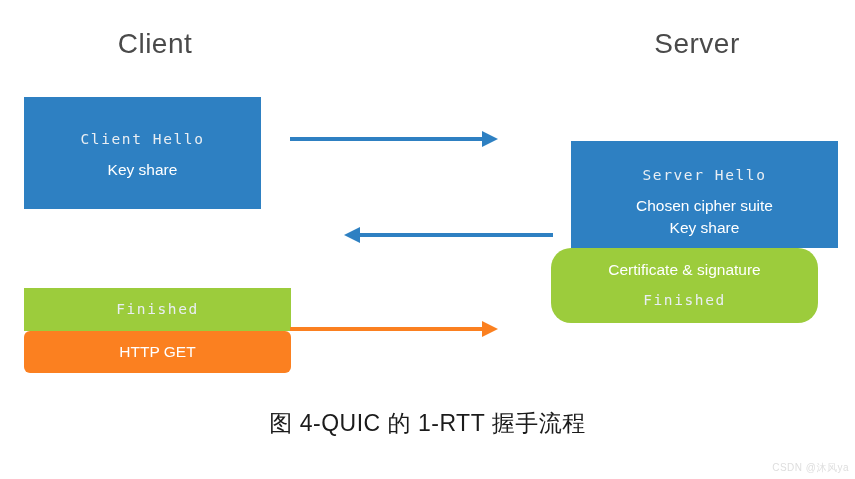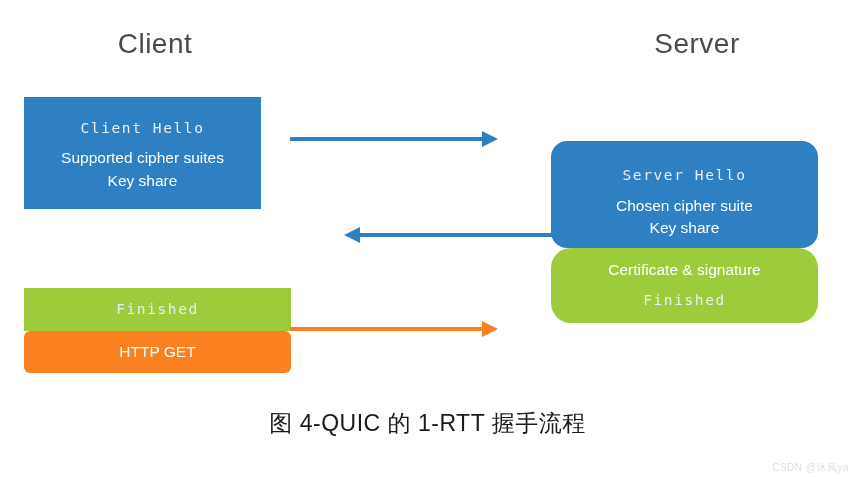--- a/index.html
+++ b/index.html
@@ -66,23 +66,22 @@
 
   
   #client-hello-box {
     left: 24px; top: 97px; width: 237px; height: 112px;
     padding-top: 4px;
   }
   #client-hello-box .line-mono { margin-bottom: 8px; }
 
   
   #server-hello-box {
-    left: 551px; top: 141px; width: 267px; height: 107px;
+    left: 571px; top: 141px; width: 267px; height: 107px;
     padding-top: 16px;
-    border-radius: 16px;
   }
   #server-hello-box .line-mono { margin-bottom: 8px; }
 
   
   #server-cert-box {
     left: 551px; top: 248px; width: 267px; height: 75px; border-radius: 20px;
   }
   #server-cert-box .line-sans { margin-bottom: 8px; }
 
   
@@ -126,21 +125,20 @@
 <body>
 
 <div id="canvas">
 
   <div class="col-title" id="client-title">Client</div>
 
   <div class="col-title" id="server-title">Server</div>
 
   <div class="msg-box blue" id="client-hello-box">
     <div class="line-mono">Client Hello</div>
-    <div class="line-sans">Supported cipher suites</div>
     <div class="line-sans">Key share</div>
   </div>
 
   <div class="msg-box blue" id="server-hello-box">
     <div class="line-mono">Server Hello</div>
     <div class="line-sans">Chosen cipher suite</div>
     <div class="line-sans">Key share</div>
   </div>
 
   <div class="msg-box green" id="server-cert-box">

